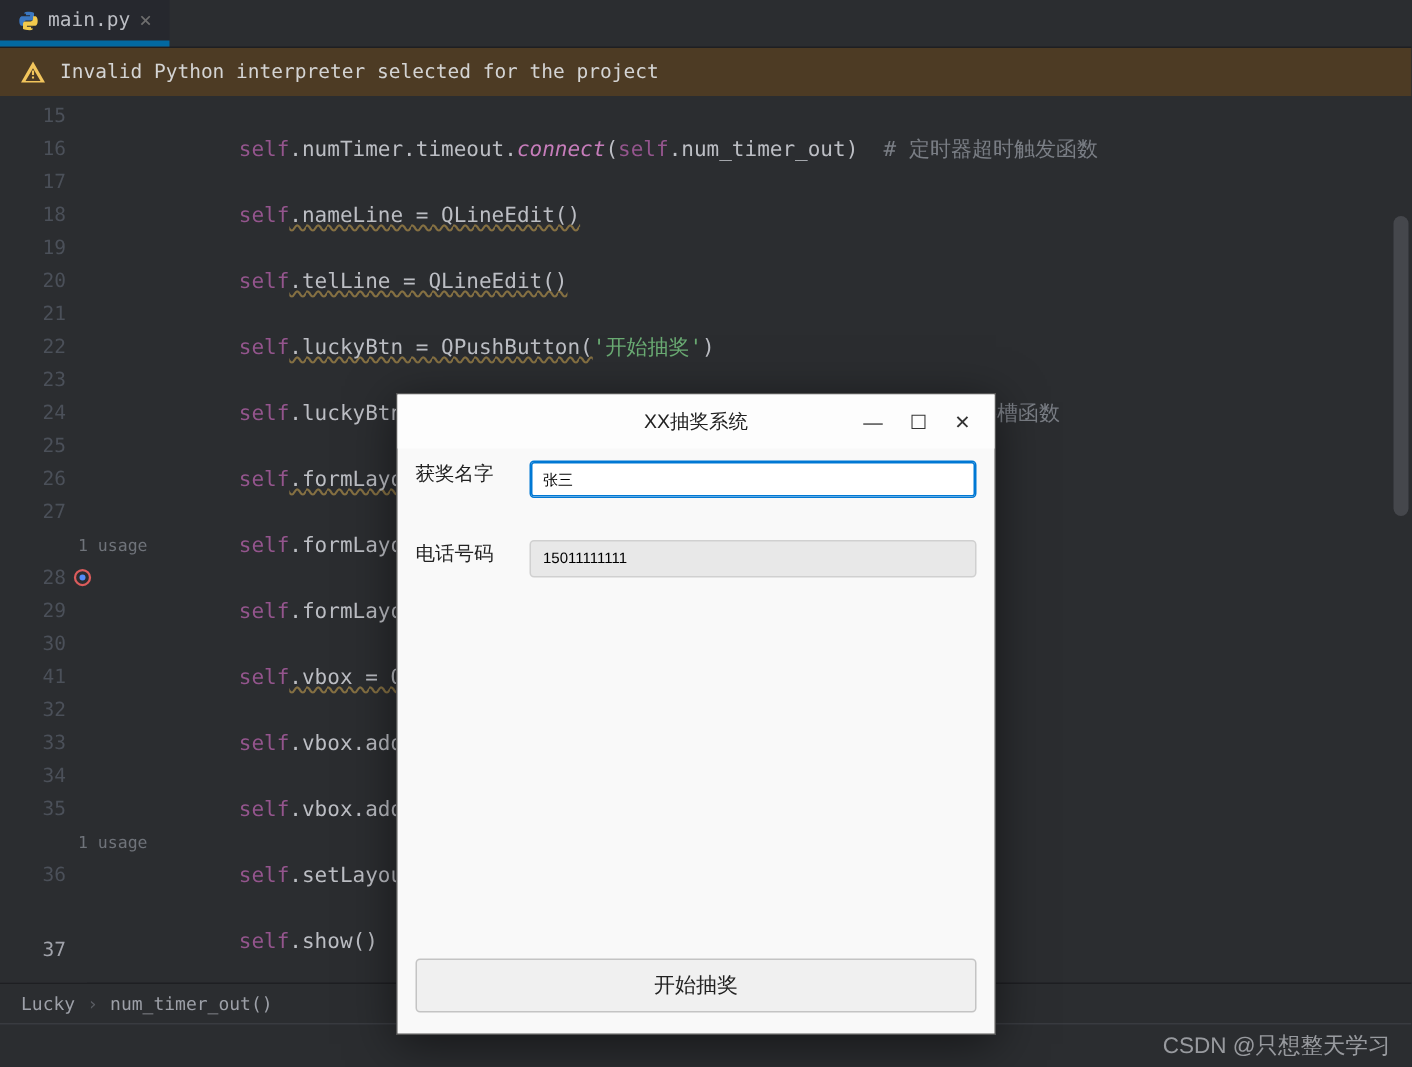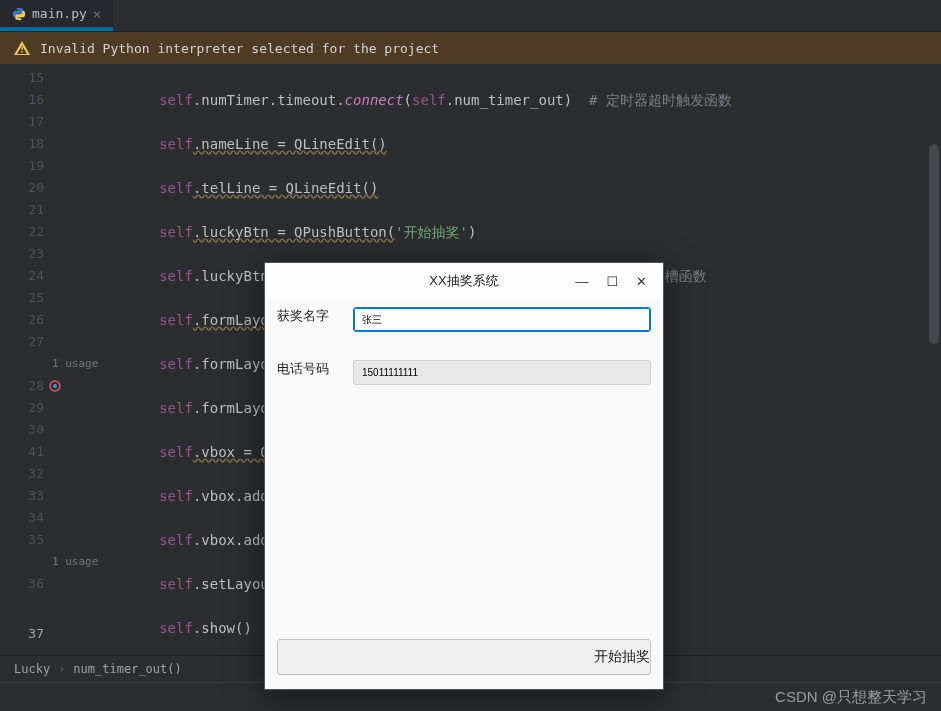--- a/index.html
+++ b/index.html
@@ -200,21 +200,20 @@
     }
     .lucky-btn {
       width: 100%;
       padding: 8px 0;
       font-size: 14px;
       background: #f0f0f0;
       border: 1px solid #c4c4c4;
       border-radius: 3px;
       cursor: pointer;
       color: #222;
-      text-align: right;
     }
     .scrollbar-v {
       position: absolute;
       right: 2px;
       top: 80px;
       width: 10px;
       height: 200px;
       background: #45474c;
       border-radius: 5px;
     }

